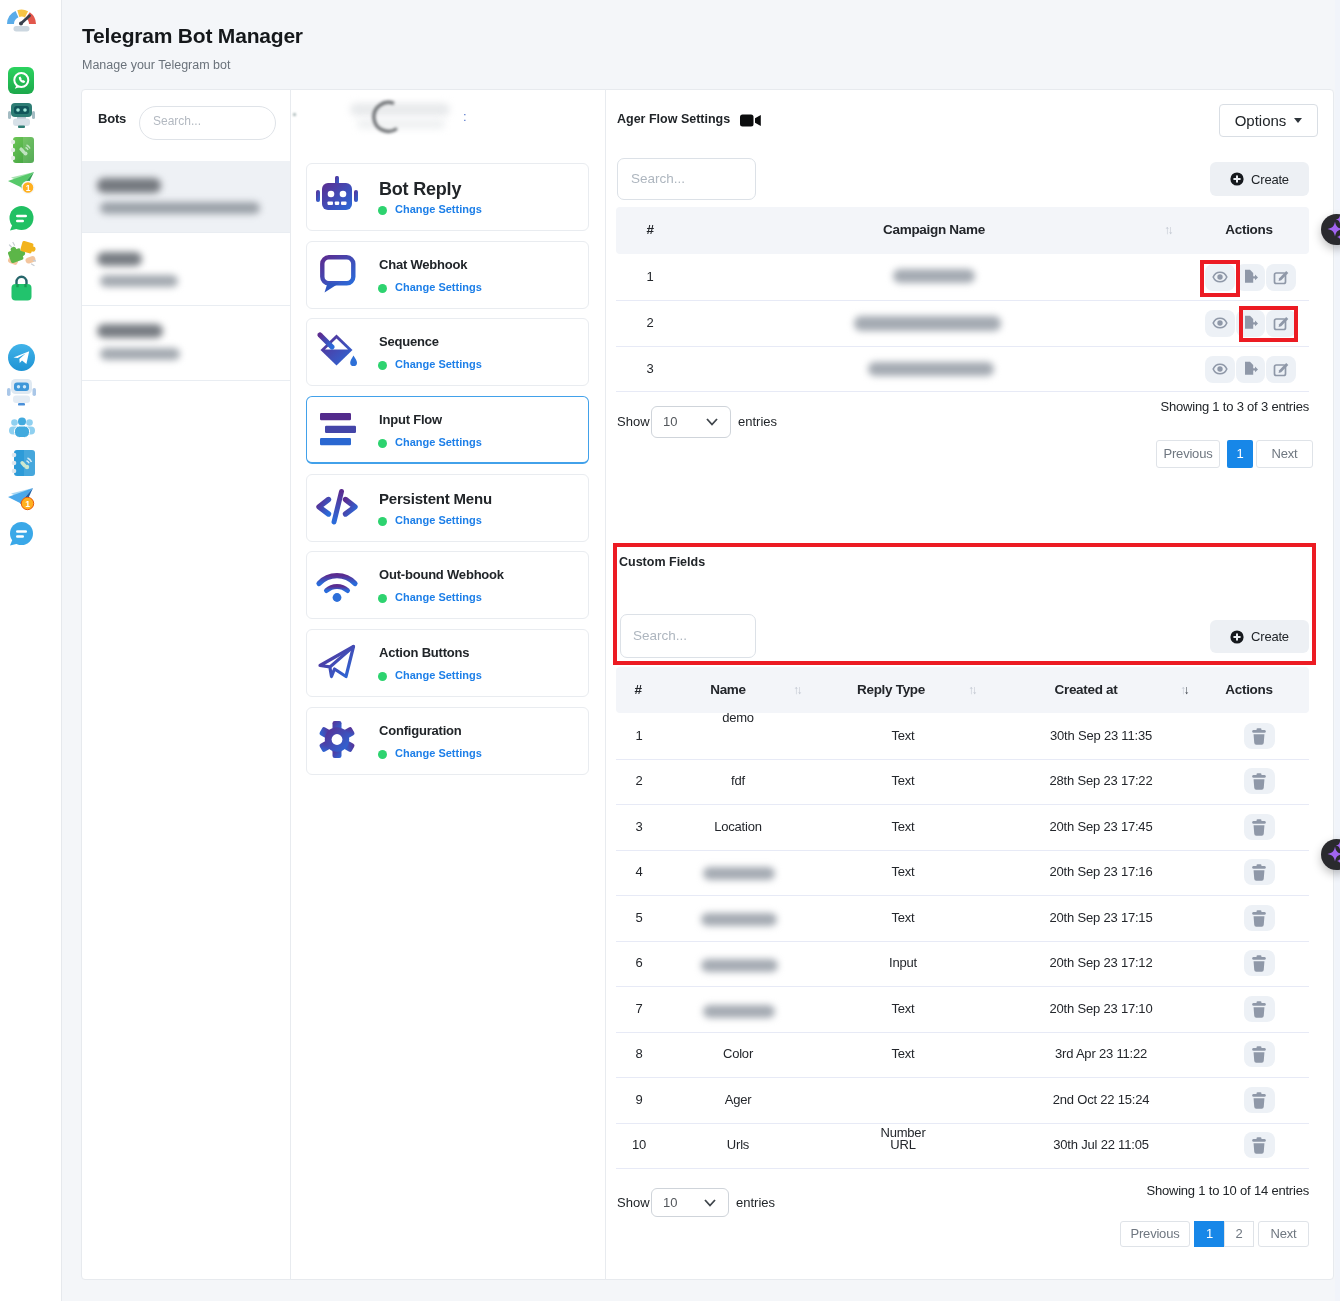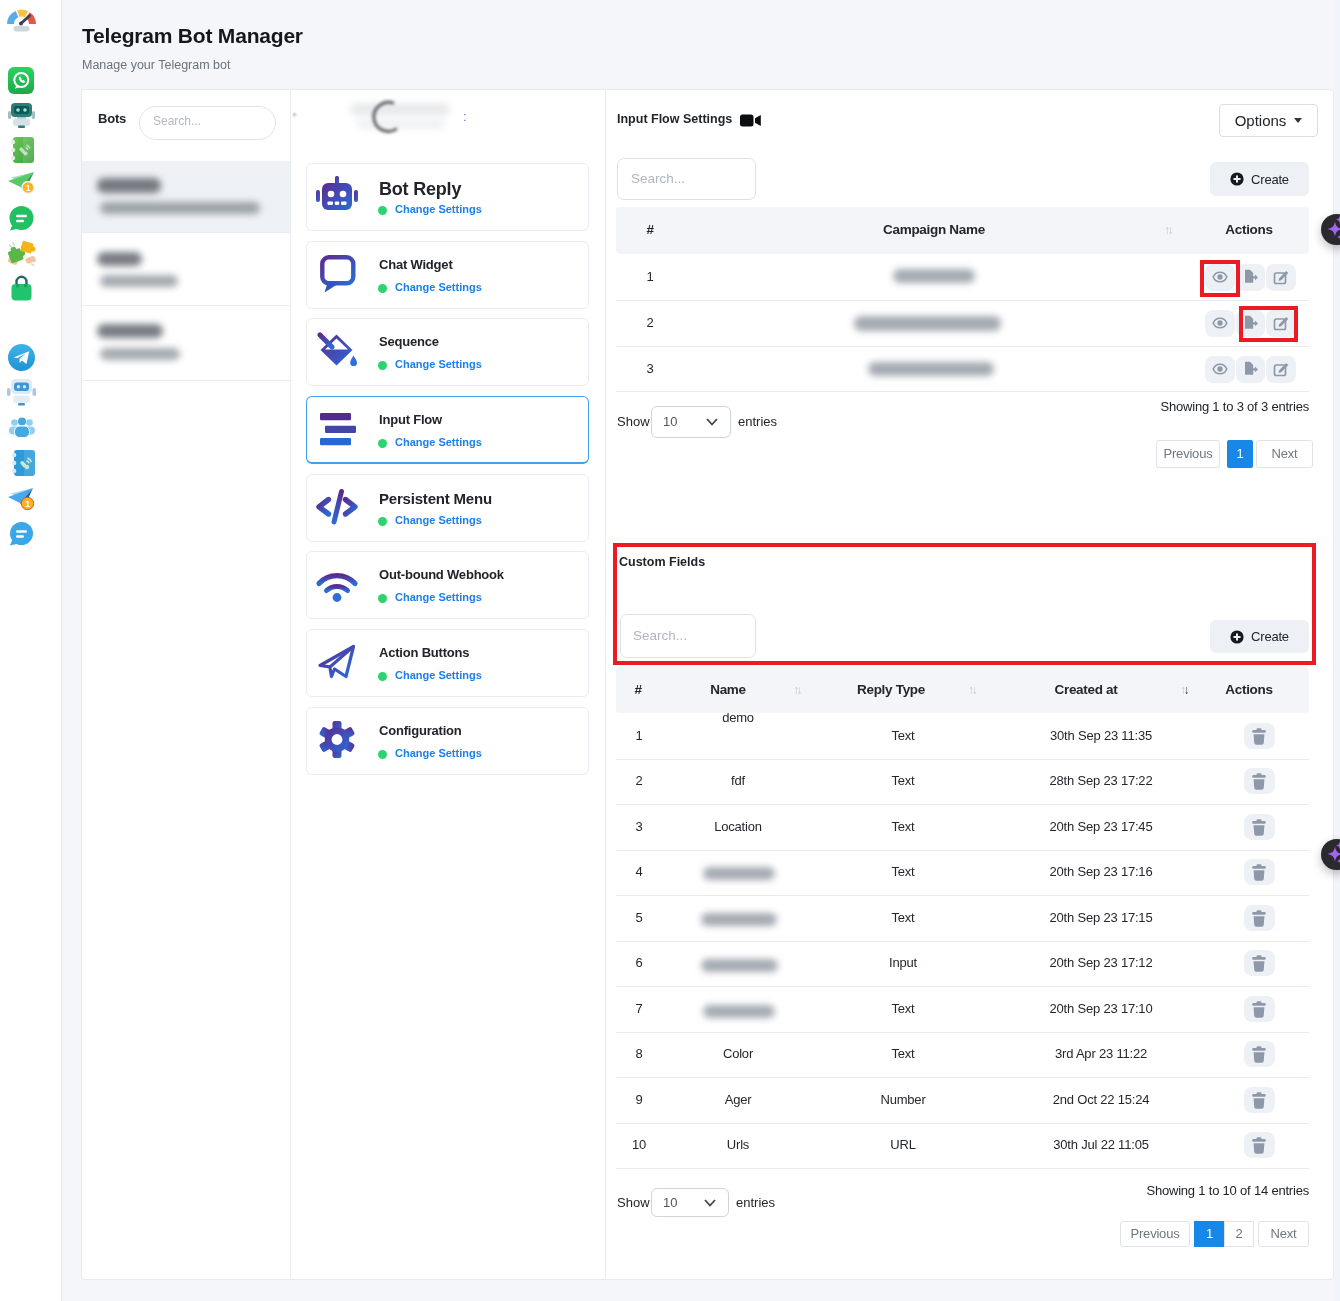--- a/index.html
+++ b/index.html
@@ -198,21 +198,21 @@
 <div id="mc1" class="abs" style="left:306px;top:163px;width:283px;height:68px;border:1px solid #e9ecf0;border-radius:6px;"></div>
 <div id="mc2" class="abs" style="left:306px;top:241px;width:283px;height:68px;border:1px solid #e9ecf0;border-radius:6px;"></div>
 <div id="mc3" class="abs" style="left:306px;top:318px;width:283px;height:68px;border:1px solid #e9ecf0;border-radius:6px;"></div>
 <div id="mc4" class="abs" style="left:306px;top:396px;width:283px;height:68px;border:1px solid #42a1ea;border-bottom-width:2px;border-radius:6px;"></div>
 <div id="mc5" class="abs" style="left:306px;top:474px;width:283px;height:68px;border:1px solid #e9ecf0;border-radius:6px;"></div>
 <div id="mc6" class="abs" style="left:306px;top:551px;width:283px;height:68px;border:1px solid #e9ecf0;border-radius:6px;"></div>
 <div id="mc7" class="abs" style="left:306px;top:629px;width:283px;height:68px;border:1px solid #e9ecf0;border-radius:6px;"></div>
 <div id="mc8" class="abs" style="left:306px;top:707px;width:283px;height:68px;border:1px solid #e9ecf0;border-radius:6px;"></div>
 
 <div class="abs" style="left:379px;top:179px;font-size:18px;font-weight:bold;letter-spacing:-0.2px;">Bot Reply</div>
-<div class="abs" style="left:379px;top:257px;font-size:13px;font-weight:bold;letter-spacing:-0.2px;">Chat Widget</div>
+<div class="abs" style="left:379px;top:257px;font-size:13px;font-weight:bold;letter-spacing:-0.2px;">Chat Webhook</div>
 <div class="abs" style="left:379px;top:334px;font-size:13px;font-weight:bold;letter-spacing:-0.2px;">Sequence</div>
 <div class="abs" style="left:379px;top:412px;font-size:13px;font-weight:bold;letter-spacing:-0.2px;">Input Flow</div>
 <div class="abs" style="left:379px;top:490px;font-size:15px;font-weight:bold;letter-spacing:-0.2px;">Persistent Menu</div>
 <div class="abs" style="left:379px;top:567px;font-size:13px;font-weight:bold;letter-spacing:-0.2px;">Out-bound Webhook</div>
 <div class="abs" style="left:379px;top:645px;font-size:13px;font-weight:bold;letter-spacing:-0.2px;">Action Buttons</div>
 <div class="abs" style="left:379px;top:723px;font-size:13px;font-weight:bold;letter-spacing:-0.2px;">Configuration</div>
 
 <div class="abs gdot" style="left:378px;top:206px;width:9px;height:9px;border-radius:50%;background:#2dd36f;"></div>
 <div class="abs gdot" style="left:378px;top:284px;width:9px;height:9px;border-radius:50%;background:#2dd36f;"></div>
 <div class="abs gdot" style="left:378px;top:361px;width:9px;height:9px;border-radius:50%;background:#2dd36f;"></div>
@@ -283,21 +283,21 @@
       <g transform="rotate(120)">
           <rect x="-4.5" y="-18.5" width="9" height="9" rx="2.2"></rect>
           <rect x="-4.5" y="9.5" width="9" height="9" rx="2.2"></rect>
         </g>
       <circle cx="0" cy="0" r="12.2"></circle>
     </g>
     <circle cx="0" cy="0" r="5.4" fill="#fff"></circle>
   </g>
 </svg>
 
-<div class="abs" style="left:617px;top:112px;font-size:12.5px;font-weight:bold;letter-spacing:0px;">Input Flow Settings</div>
+<div class="abs" style="left:617px;top:112px;font-size:12.5px;font-weight:bold;letter-spacing:0px;">Ager Flow Settings</div>
 <svg class="abs" style="left:740px;top:114px;" width="22" height="13" viewBox="0 0 22 13">
   <rect x="0" y="0.5" width="13.5" height="12" rx="2.5" fill="#0c0d0e"></rect>
   <path d="M15 4.2 L20.8 1 L20.8 12 L15 8.8 Z" fill="#0c0d0e"></path>
 </svg>
 <div class="abs" style="left:1219px;top:104px;width:99px;height:33px;border:1px solid #d9dee4;border-radius:4px;background:#fff;display:flex;align-items:center;justify-content:center;">
   <span style="font-size:15px;color:#212529;">Options</span>
   <span style="display:inline-block;margin-left:8px;width:0;height:0;border-left:4.5px solid transparent;border-right:4.5px solid transparent;border-top:5px solid #2f353b;"></span>
 </div>
 <div class="abs" style="left:617px;top:158px;width:139px;height:42px;border:1px solid #dce1e7;border-radius:7px;background:#fff;"></div>
 <div class="abs" style="left:631px;top:171px;font-size:13.5px;color:#aeb6bf;">Search...</div>
@@ -511,21 +511,21 @@
 <div class="abtn" style="left:1243.5px;top:1041px;width:31px;height:26px;">
     <svg width="16" height="17" viewBox="0 0 14 15">
       <rect x="4.8" y="0.2" width="4.4" height="2.2" rx="1" fill="#8f98a8"></rect>
       <rect x="1" y="1.8" width="12" height="2.4" rx="1.2" fill="#8f98a8"></rect>
       <path d="M2.2 5.5 H11.8 L11.2 13 A1.8 1.8 0 0 1 9.4 14.7 H4.6 A1.8 1.8 0 0 1 2.8 13 Z" fill="#8f98a8"></path>
     </svg>
   </div>
 <div class="rowline" style="left:616px;top:1077px;width:693px;"></div>
 <div class="tc" style="left:639px;top:1090px;">9</div>
 <div class="tc" style="left:738px;top:1090px;">Ager</div>
-<div class="tc" style="left:903px;top:1090px;">Number</div>
+<div class="tc" style="left:903px;top:1123px;">Number</div>
 <div class="tc" style="left:1101px;top:1090px;">2nd Oct 22 15:24</div>
 <div class="abtn" style="left:1243.5px;top:1087px;width:31px;height:26px;">
     <svg width="16" height="17" viewBox="0 0 14 15">
       <rect x="4.8" y="0.2" width="4.4" height="2.2" rx="1" fill="#8f98a8"></rect>
       <rect x="1" y="1.8" width="12" height="2.4" rx="1.2" fill="#8f98a8"></rect>
       <path d="M2.2 5.5 H11.8 L11.2 13 A1.8 1.8 0 0 1 9.4 14.7 H4.6 A1.8 1.8 0 0 1 2.8 13 Z" fill="#8f98a8"></path>
     </svg>
   </div>
 <div class="rowline" style="left:616px;top:1122.5px;width:693px;"></div>
 <div class="tc" style="left:639px;top:1135px;">10</div>

